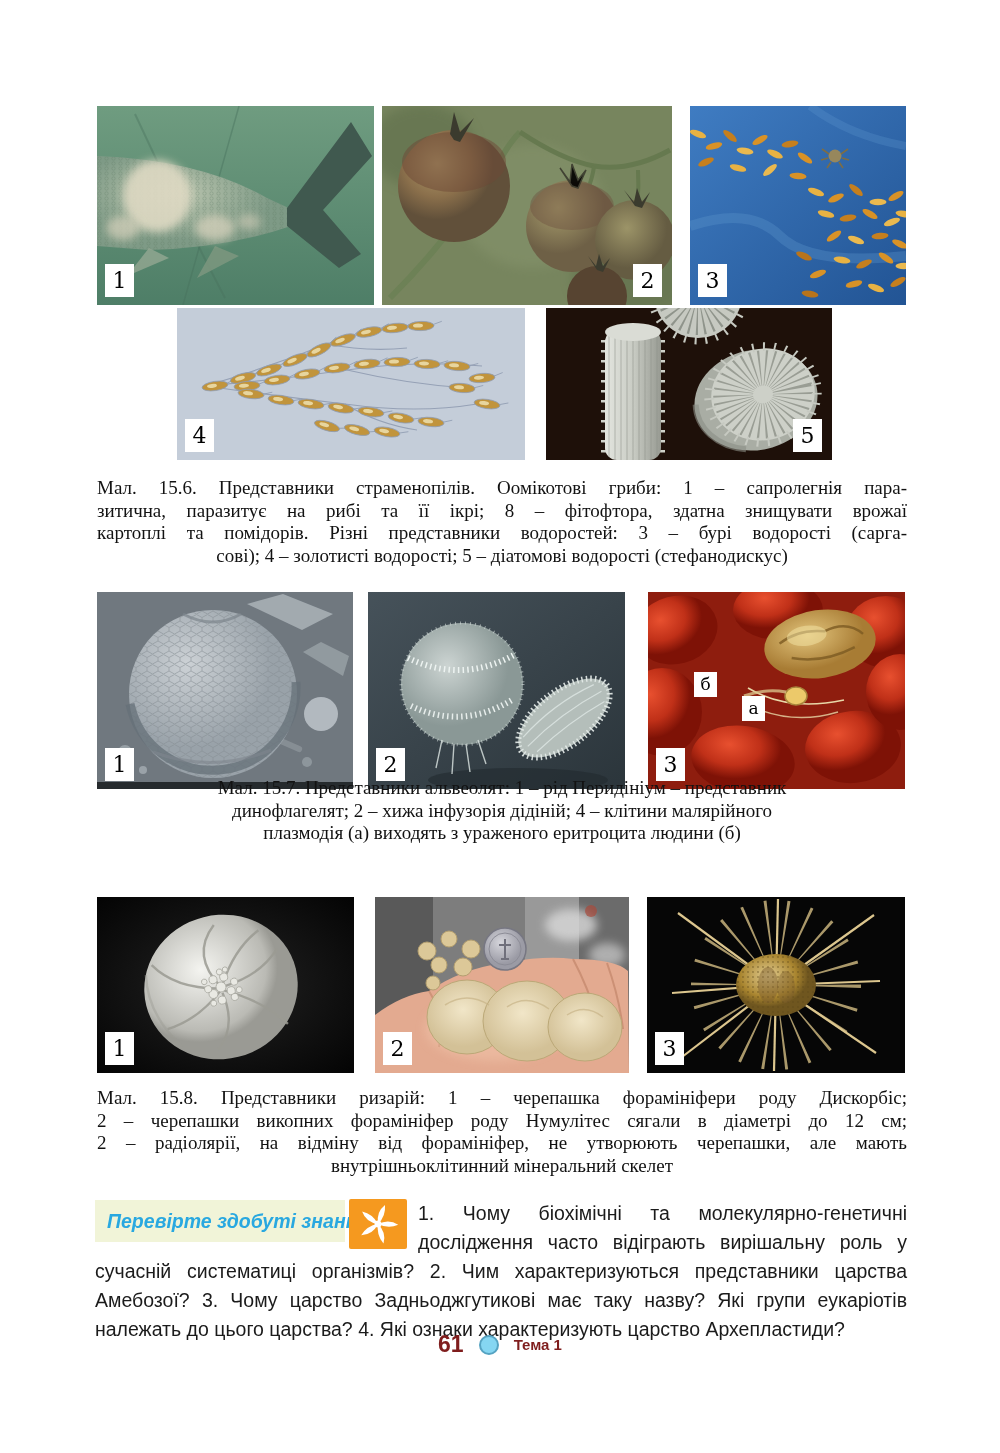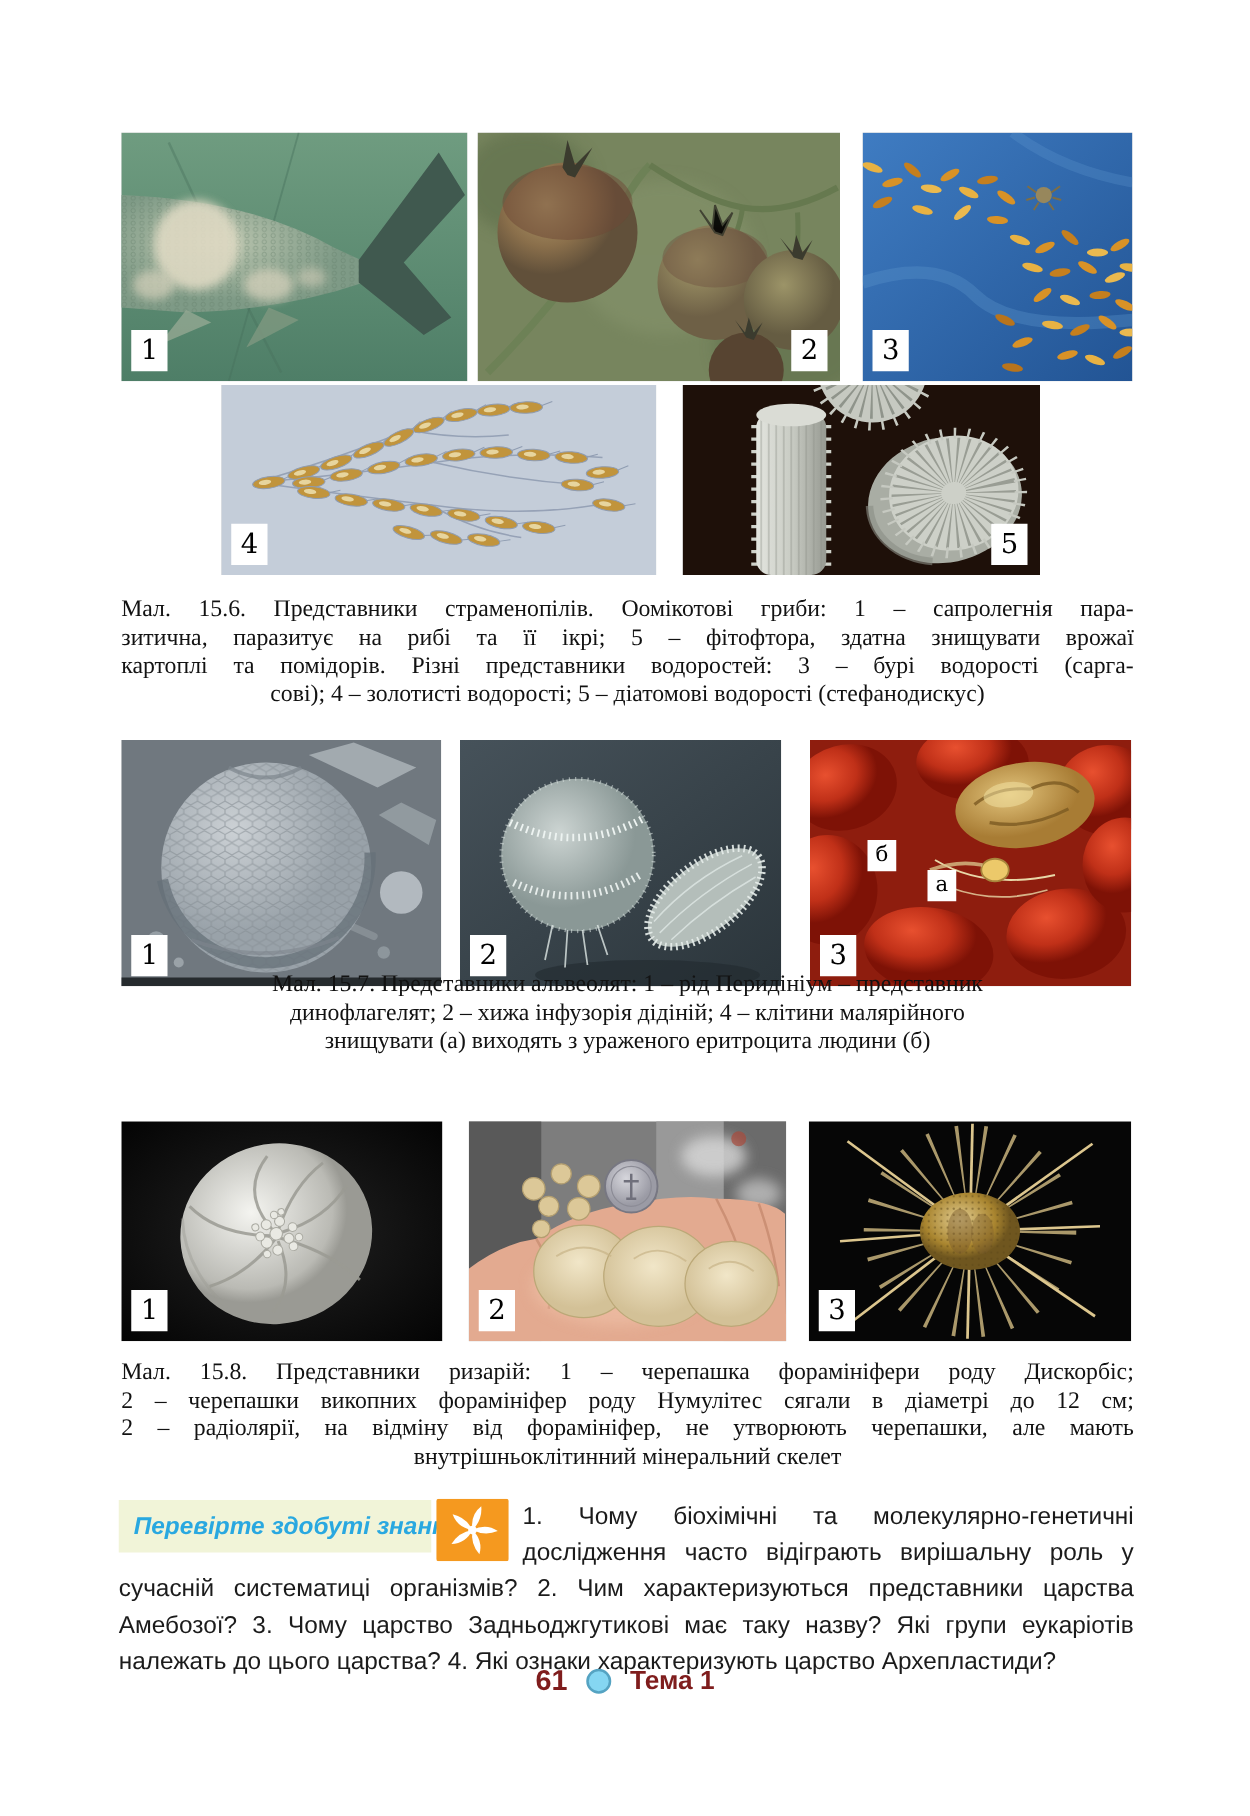--- a/index.html
+++ b/index.html
@@ -27,21 +27,21 @@
   .badge{background:#f1f4d8;color:#29a8e0;font-style:italic;font-weight:bold;
        font-size:19.5px;width:238px;height:42px;display:flex;align-items:center;
        padding-left:12px;margin-top:1px;white-space:nowrap;}
   .badge-icon{width:58px;height:50px;margin-left:4px;flex:0 0 auto;}
   .footer{position:absolute;top:1331px;left:0;width:1000px;display:flex;
        justify-content:center;align-items:center;gap:15px;
        font-family:"Liberation Sans",sans-serif;font-weight:bold;color:#7f1d1d;}
   .footer .pg{font-size:23px;}
   .footer .dot{width:16px;height:16px;border-radius:50%;background:#85d6f2;
        border:2px solid #55a3c2;}
-  .footer .theme{font-size:21px;}
+  .footer .theme{font-size:15px;}
 </style>
 </head>
 <body>
 
 <div class="page">
 
   <section>
 
     <div class="img" style="left:97px;top:106px;width:277px;height:199px">
       <svg viewBox="0 0 277 199">
@@ -264,21 +264,21 @@
             <circle r="54" fill="none" stroke="#c6c9c1" stroke-width="10" stroke-dasharray="2 9"></circle>
           </g>
           <path d="M-60 -8 A 62 50 0 0 0 -20 46" stroke="#8b8e86" stroke-width="6" fill="none" opacity="0.6"></path>
         </g>
       </svg>
       <div class="num right">5</div>
     </div>
 
     <div class="caption" style="top:477px">
       <span class="cap just">Мал. 15.6. Представники страменопілів. Оомікотові гриби: 1 – сапролегнія пара-</span>
-      <span class="cap just">зитична, паразитує на рибі та її ікрі; 5 – фітофтора, здатна знищувати врожаї</span>
+      <span class="cap just">зитична, паразитує на рибі та її ікрі; 8 – фітофтора, здатна знищувати врожаї</span>
       <span class="cap just">картоплі та помідорів. Різні представники водоростей: 3 – бурі водорості (сарга-</span>
       <span class="cap center">сові); 4 – золотисті водорості; 5 – діатомові водорості (стефанодискус)</span>
     </div>
   </section>
 
   <section>
 
     <div class="img" style="left:97px;top:592px;width:256px;height:197px">
       <svg viewBox="0 0 256 197">
         <defs>
@@ -372,21 +372,21 @@
         <path d="M96 104 Q 118 96 138 100" stroke="#d8c088" stroke-width="3" fill="none" opacity="0.8"></path>
       </svg>
       <div class="sub-label" style="left:46px;top:80px">б</div>
       <div class="sub-label" style="left:94px;top:104px">а</div>
       <div class="num">3</div>
     </div>
 
     <div class="caption" style="top:777px">
       <span class="cap center">Мал. 15.7. Представники альвеолят: 1 – рід Перидініум – представник</span>
       <span class="cap center">динофлагелят; 2 – хижа інфузорія дідіній; 4 – клітини малярійного</span>
-      <span class="cap center">знищувати (а) виходять з ураженого еритроцита людини (б)</span>
+      <span class="cap center">плазмодія (а) виходять з ураженого еритроцита людини (б)</span>
     </div>
   </section>
 
   <section>
 
     <div class="img" style="left:97px;top:897px;width:257px;height:176px">
       <svg viewBox="0 0 257 176">
         <defs>
           <radialGradient id="q9bg" cx="50%" cy="50%" r="70%">
             <stop offset="0" stop-color="#232323"></stop>

